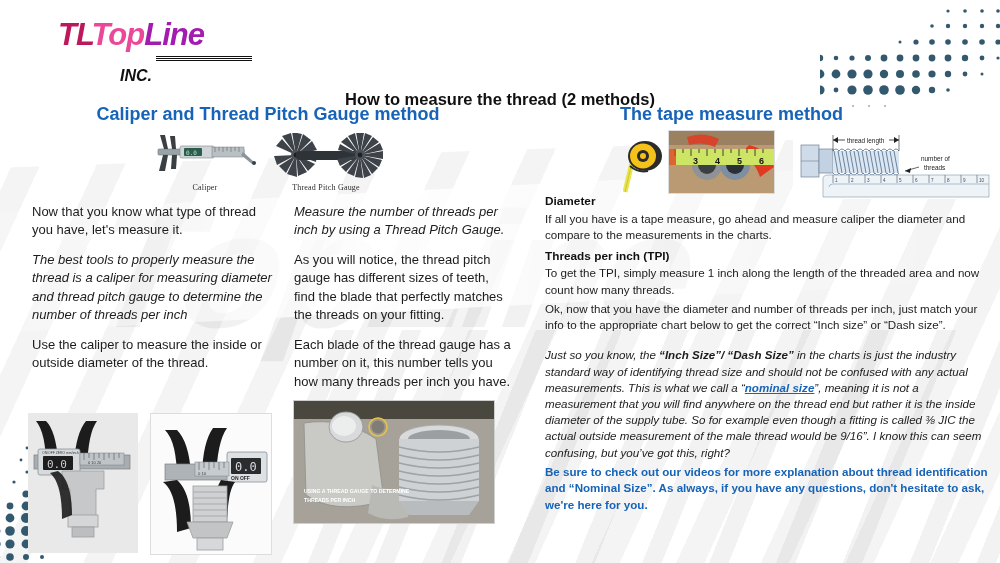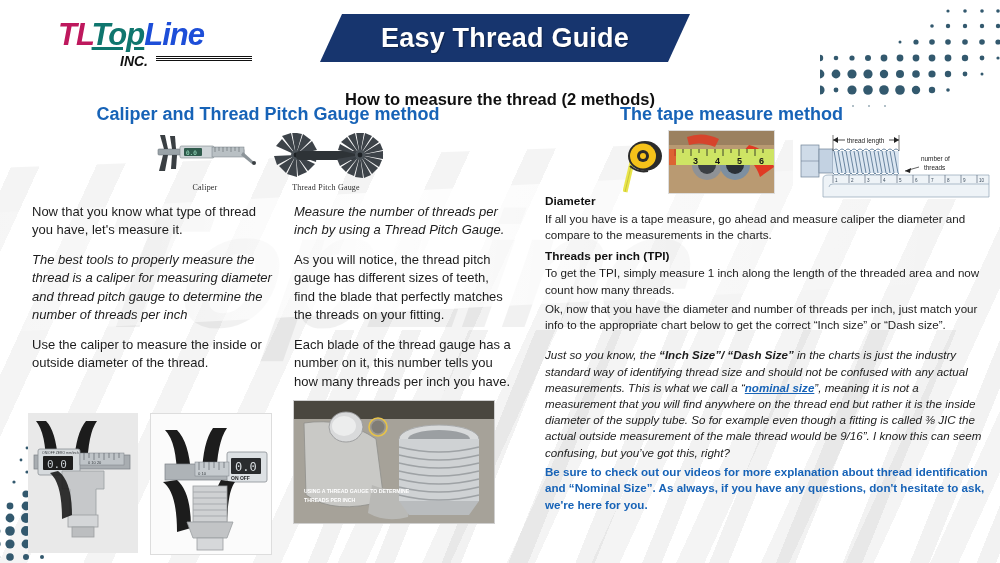--- a/index.html
+++ b/index.html
@@ -44,25 +44,25 @@
   .dots{position:absolute;}
 
   
   .logo{position:absolute;left:58px;top:19px;width:200px;height:48px;}
   .logo-text{
     font-family:"Liberation Sans", sans-serif;
     font-weight:bold;font-style:italic;font-size:31px;letter-spacing:-1px;
     white-space:nowrap;line-height:1;
   }
   .logo-tl{color:#be185d;}
-  .logo-top{color:#0f766e;text-decoration:underline;}
-  .logo-line{color:#1d4ed8;}
+  .logo-top{color:#ec4899;}
+  .logo-line{color:#a21caf;}
   .logo-inc{
-    position:absolute;left:62px;top:34px;
-    font-size:14px;font-weight:bold;font-style:italic;color:#111;letter-spacing:0px;
+    position:absolute;left:62px;top:48px;
+    font-size:16px;font-weight:bold;font-style:italic;color:#111;letter-spacing:0px;
   }
   .logo-rule{position:absolute;left:98px;top:37px;width:96px;height:5px;
     background:repeating-linear-gradient(to bottom,#111 0,#111 1px,#fff 1px,#fff 2px);}
 
   .banner{
     position:absolute;left:320px;top:14px;width:370px;height:48px;
     background:#17356e;
     clip-path:polygon(22px 0, 370px 0, 348px 48px, 0px 48px);
     display:flex;align-items:center;justify-content:center;
   }
@@ -236,23 +236,20 @@
   </div>
 
   <div class="logo">
     <div class="logo-text">
       <span class="logo-tl">TL</span><span class="logo-top">Top</span><span class="logo-line">Line</span>
     </div>
     <div class="logo-inc">INC.</div>
     <div class="logo-rule"></div>
   </div>
 
-  <div class="banner">
-    <span class="banner-title">Easy Thread Guide</span>
-  </div>
   <div class="subtitle">How to measure the thread (2 methods)</div>
 
   <div class="method-head-left">Caliper and Thread Pitch Gauge method</div>
   <div class="method-head-right">The tape measure method</div>
 
   <div class="tool-row">
     <div class="tool" style="left:112px;top:0px;width:128px;">
       <svg width="128" height="48" viewBox="0 0 128 48">
         <g fill="#3d4349">
           <g transform="translate(34,22)">

